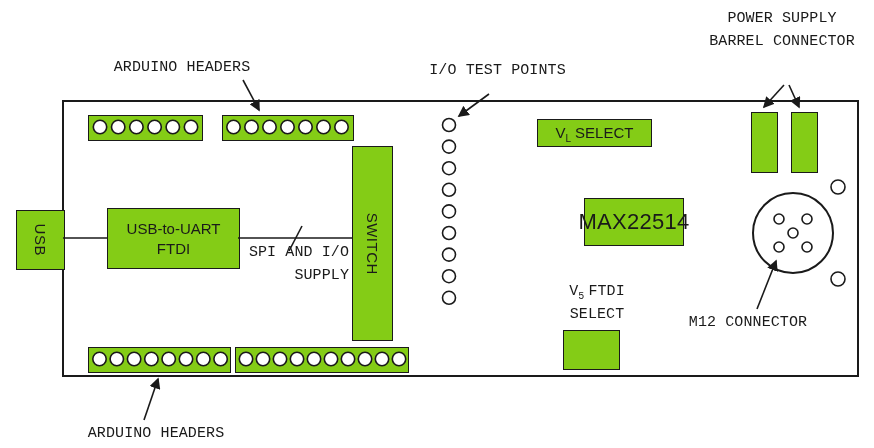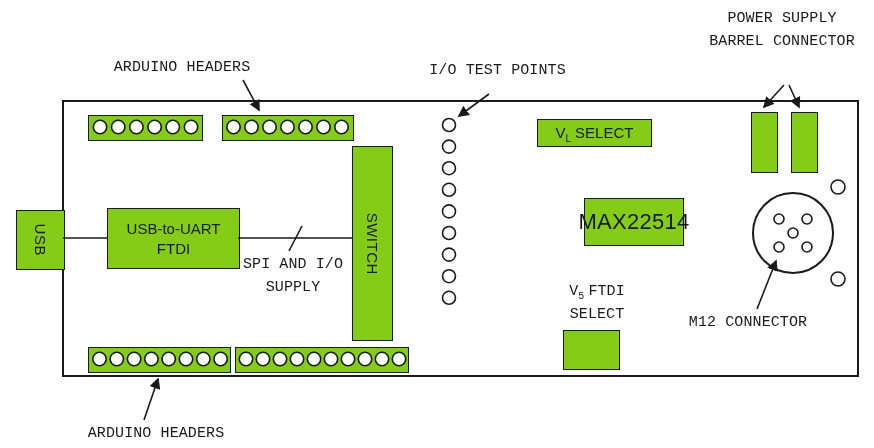--- a/index.html
+++ b/index.html
@@ -33,21 +33,21 @@
     <span>
       <span class="line">USB-to-UART</span>
       <span class="line">FTDI</span>
     </span>
   </div>
 
   <div class="box" style="left:352px;top:146px;width:39px;height:193px;">
     <span class="vtext">SWITCH</span>
   </div>
 
-  <div class="label" style="left:237px;top:254px;width:112px;">
+  <div class="label" style="left:237px;top:242px;width:112px;text-align:right;">
     <span class="line">SPI AND I/O</span>
     <span class="line">SUPPLY</span>
   </div>
 
   <div class="box" style="left:537px;top:119px;width:113px;height:26px;">
     <span><span>V</span><sub>L</sub><span class="rest">SELECT</span></span>
   </div>
 
   <div class="box" style="left:584px;top:198px;width:98px;height:46px;">
     <span class="maxchip">MAX22514</span>

